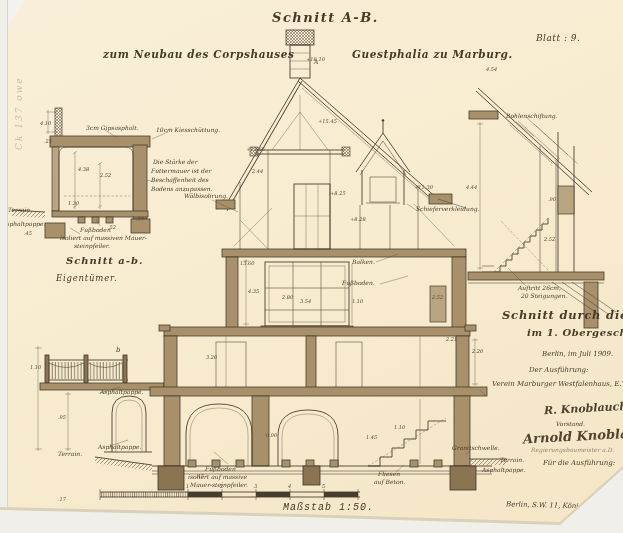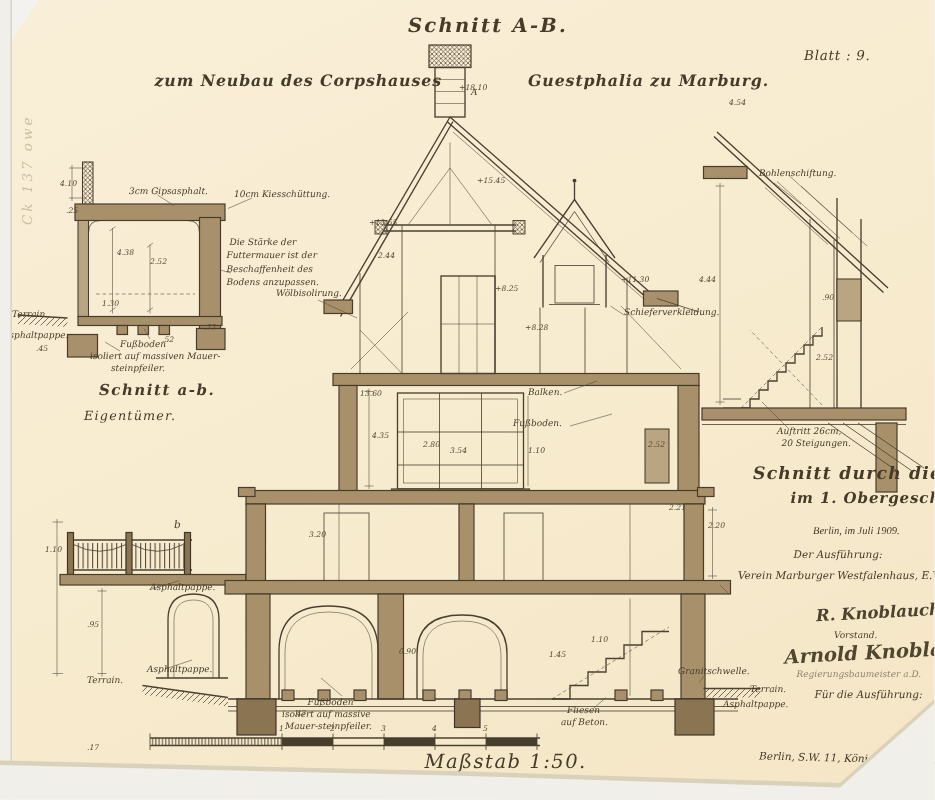--- a/index.html
+++ b/index.html
@@ -10,21 +10,21 @@
   svg.lines{position:absolute;left:0;top:0;z-index:2;}
   .labels{position:absolute;left:0;top:0;width:623px;height:533px;z-index:3;pointer-events:none;}
   .lbl{position:absolute;font-style:italic;color:#463b28;font-size:6px;line-height:1.3;white-space:nowrap;}
   .h-title{font-size:13px;letter-spacing:1.5px;font-weight:bold;}
   .h-sub{font-size:10.5px;letter-spacing:.6px;font-weight:bold;}
   .h-sheet{font-size:9px;letter-spacing:.5px;}
   .h-sec{font-size:10px;font-weight:bold;letter-spacing:1px;}
   .h-sec2{font-size:8.5px;letter-spacing:.8px;}
   .h-tr{font-size:11.5px;font-weight:bold;letter-spacing:.8px;}
   .h-tr2{font-size:10px;font-weight:bold;letter-spacing:.6px;}
-  .h-scale{font-size:13px;letter-spacing:1px;}
+  .h-scale{font-size:10px;letter-spacing:1px;font-family:Liberation Mono, monospace;}
   .tb{font-size:7px;}
   .tbs{font-size:6px;}
   .sig{font-size:11px;font-weight:bold;transform:rotate(-3deg);color:#4d4230;}
   .sig2{font-size:13px;font-weight:bold;transform:rotate(-3deg);color:#50452f;}
   .faint{opacity:.6;}
   .dim{position:absolute;font-style:italic;font-size:6px;color:#544833;white-space:nowrap;transform:scale(.85);transform-origin:left top;}
   .stamp{position:absolute;left:14px;top:150px;z-index:3;transform:rotate(-90deg);transform-origin:left top;
          font-size:9px;letter-spacing:2px;color:rgba(150,133,96,.45);font-style:italic;}
   .m-left{position:absolute;left:0;top:0;width:7px;height:533px;background:#f1efe9;border-right:1px solid #dcd4c0;z-index:4;}
   .m-corner{position:absolute;left:0;top:0;width:40px;height:50px;background:#f3f2ee;
@@ -236,21 +236,21 @@
     <div class="lbl" style="left:452px;top:444px;">Granitschwelle.</div>
     <div class="lbl" style="left:500px;top:456px;">Terrain.</div>
     <div class="lbl" style="left:482px;top:466px;">Asphaltpappe.</div>
 
     <div class="lbl" style="left:506px;top:112px;">Bohlenschiftung.</div>
     <div class="lbl" style="left:518px;top:284px;">Auftritt 26cm,</div>
     <div class="lbl" style="left:521px;top:292px;">20 Steigungen.</div>
     <div class="lbl h-tr" style="left:502px;top:308px;">Schnitt durch die Treppe</div>
     <div class="lbl h-tr2" style="left:527px;top:326px;">im 1. Obergeschoss.</div>
 
-    <div class="lbl tb" style="left:542px;top:350px;font-family:Liberation Serif, serif;">Berlin, im Juli 1909.</div>
+    <div class="lbl tb" style="left:542px;top:350px;">Berlin, im Juli 1909.</div>
     <div class="lbl tb" style="left:529px;top:366px;">Der Ausführung:</div>
     <div class="lbl tb" style="left:492px;top:380px;">Verein Marburger Westfalenhaus, E.V.</div>
     <div class="lbl sig" style="left:544px;top:402px;">R. Knoblauch</div>
     <div class="lbl tbs" style="left:556px;top:420px;">Vorstand.</div>
     <div class="lbl sig2" style="left:523px;top:428px;">Arnold Knoblauch</div>
     <div class="lbl tbs faint" style="left:531px;top:446px;">Regierungsbaumeister a.D.</div>
     <div class="lbl tb" style="left:543px;top:459px;">Für die Ausführung:</div>
     <div class="lbl tb" style="left:506px;top:502px;transform:rotate(1.5deg);">Berlin, S.W. 11, Königgrätzerstrasse.</div>
 
     <div class="lbl h-scale" style="left:283px;top:501px;">Maßstab 1:50.</div>

